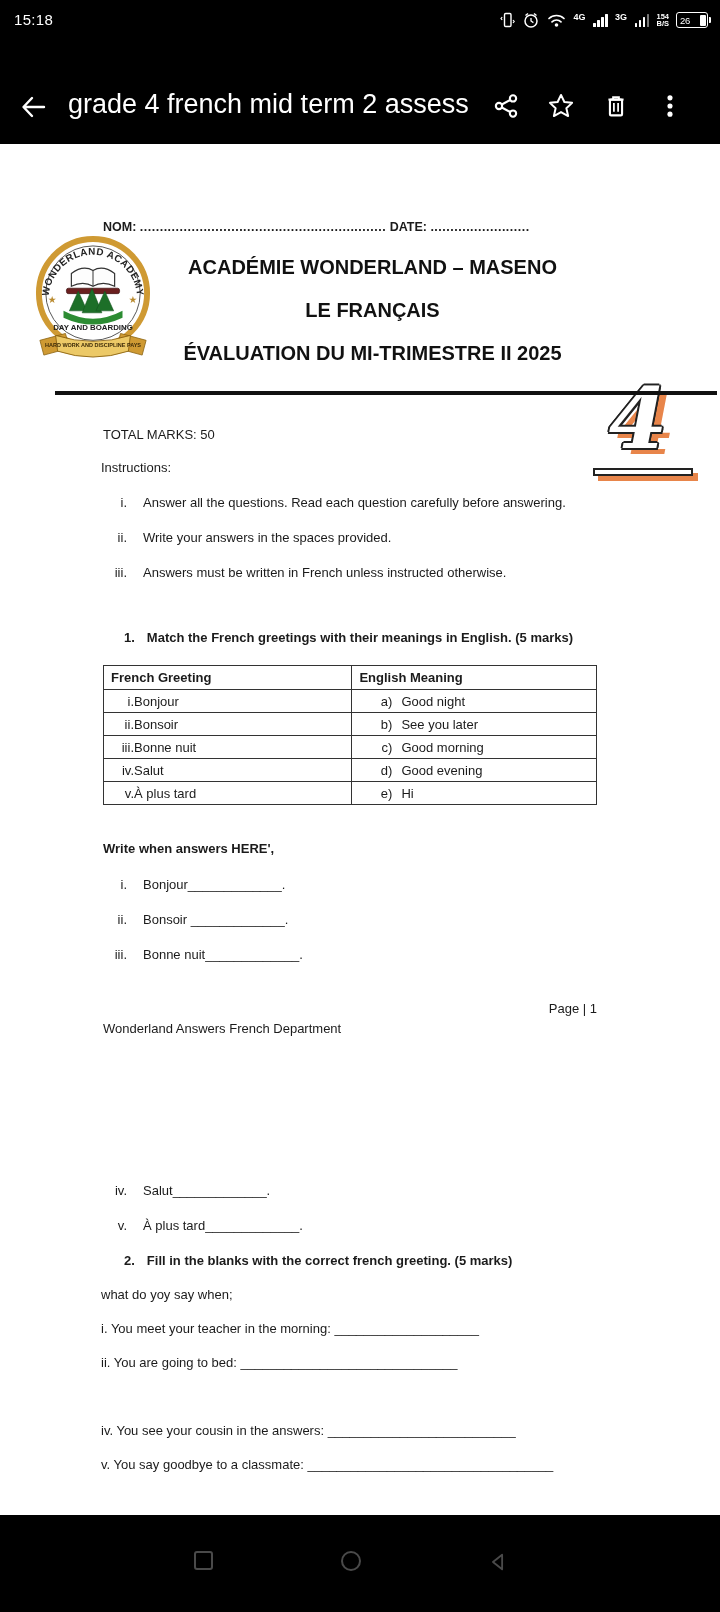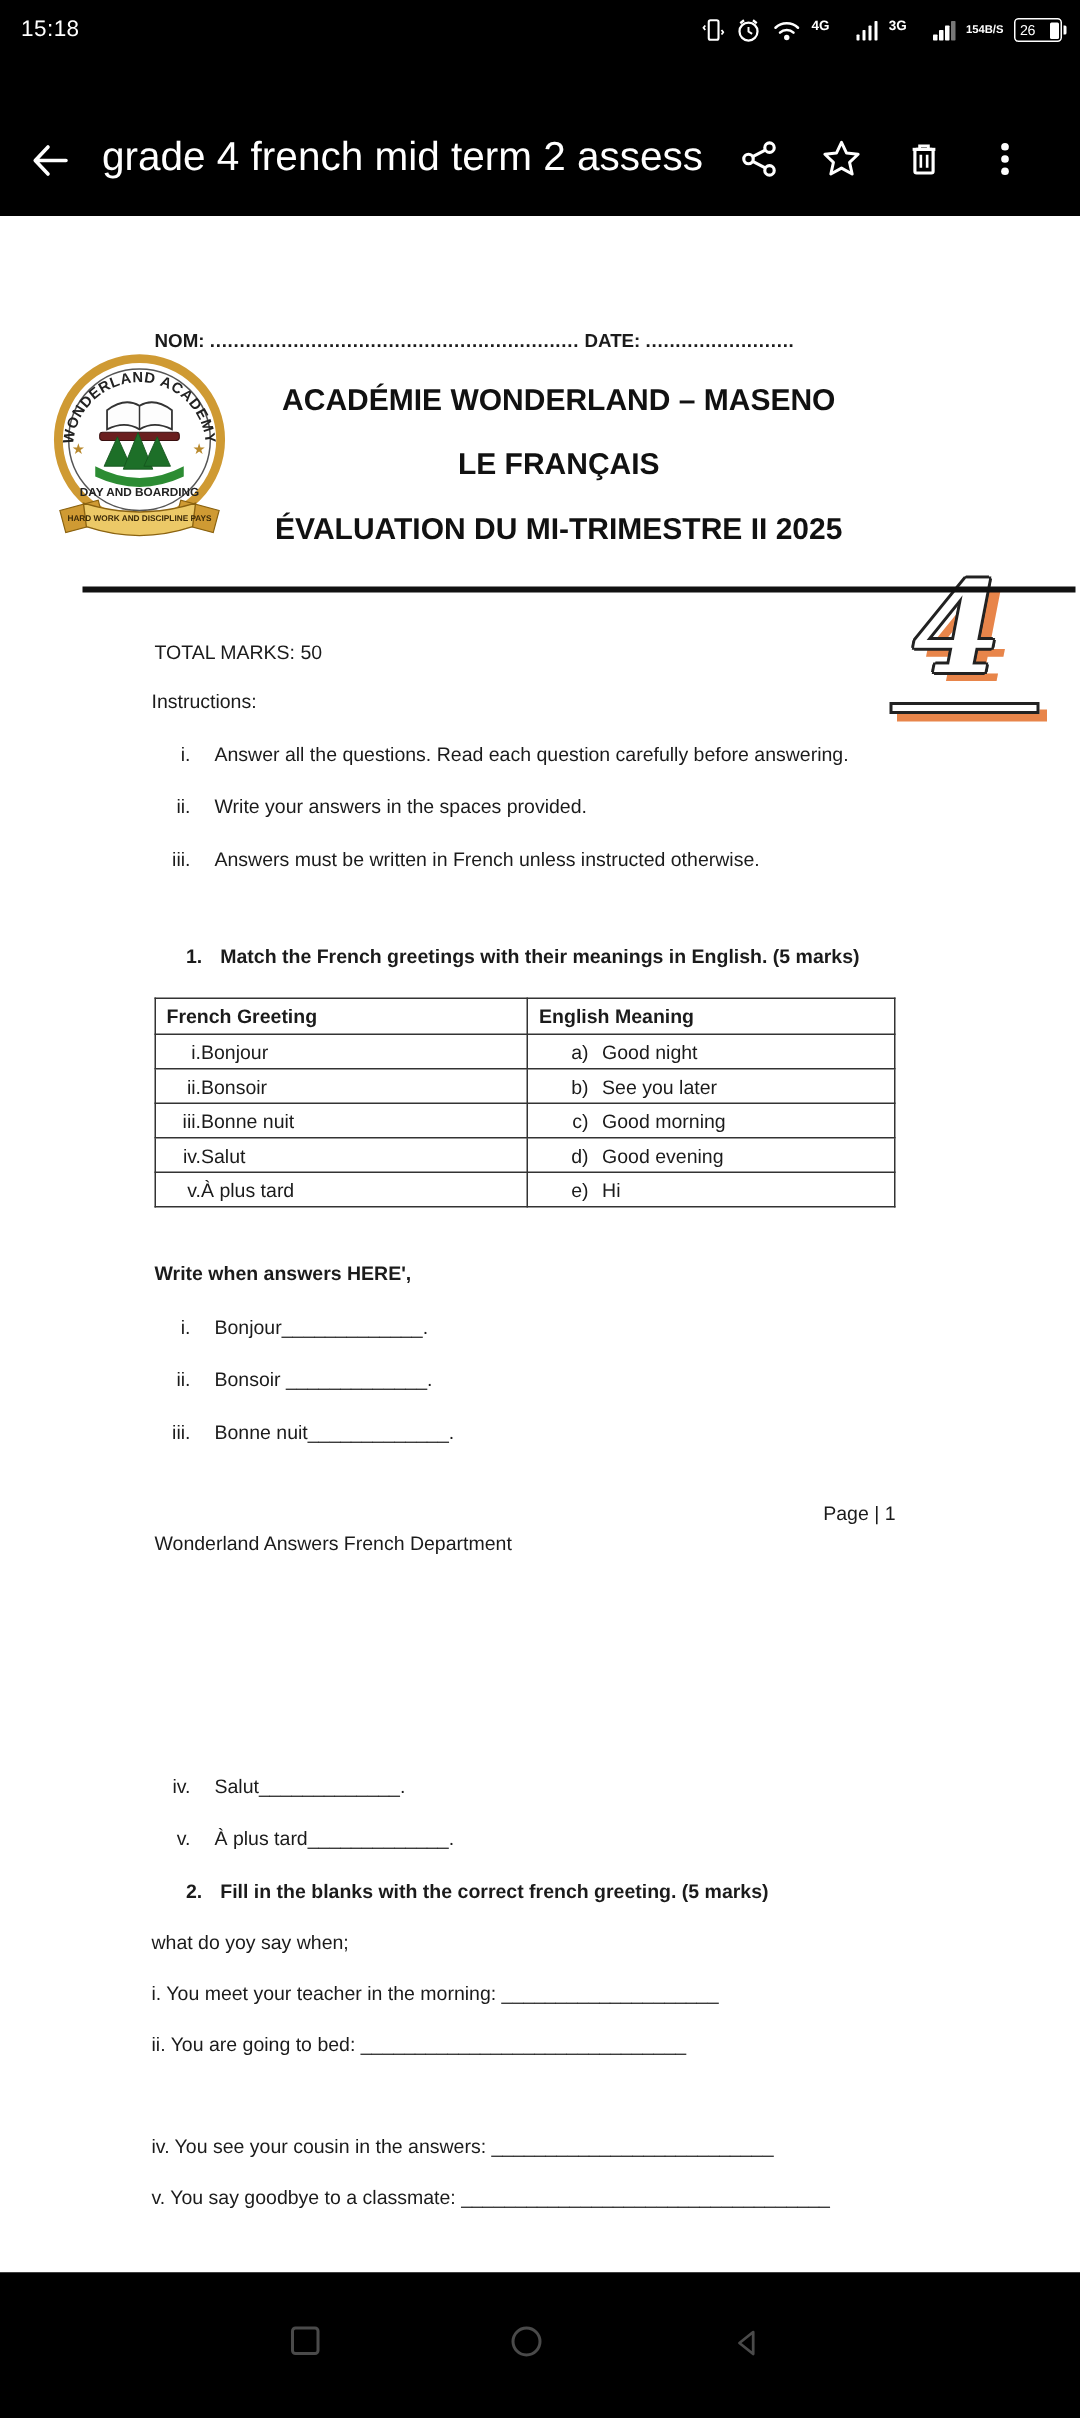--- a/index.html
+++ b/index.html
@@ -5,25 +5,25 @@
   * { margin:0; padding:0; box-sizing:border-box; }
   html,body { background:#000; }
   body { font-family:"Liberation Sans", sans-serif; }
   #screen { position:relative; width:720px; height:1612px; background:#000; overflow:hidden; margin:0 auto; }
 
   
   .statusbar { position:absolute; left:0; top:0; width:720px; height:40px; color:#fff; }
   .sb-time { position:absolute; left:14px; top:11px; font-size:15px; letter-spacing:.3px; }
   .sb-right { position:absolute; right:12px; top:0; height:40px; display:flex; align-items:center; gap:7px; }
   .sb-icon svg { display:block; }
-  .sb-net { display:flex; align-items:flex-end; gap:18px; }
+  .sb-net { display:flex; align-items:flex-end; gap:8px; }
   .sb-net .g { font-size:9px; font-weight:bold; line-height:1; padding-bottom:5px; }
   .bars { display:flex; align-items:flex-end; gap:1.5px; height:14px; }
   .bars i { display:block; width:2.5px; background:#fff; border-radius:.5px; }
-  .speed { display:flex; flex-direction:row; align-items:flex-start; line-height:1; }
+  .speed { display:flex; flex-direction:column; align-items:flex-start; line-height:1; }
   .speed span { font-size:7.5px; font-weight:bold; }
   .battery { position:relative; width:32px; height:16px; border:1.5px solid #fff; border-radius:3px; display:flex; align-items:center; }
   .battery .pct { font-size:9.5px; padding-left:3px; letter-spacing:-.3px; }
   .battery .fill { position:absolute; right:1.5px; top:1.5px; bottom:1.5px; width:6px; background:#fff; border-radius:1px; }
   .battery .nub { position:absolute; right:-4px; top:4px; width:2.5px; height:6px; background:#fff; border-radius:0 1px 1px 0; }
 
   
   .toolbar { position:absolute; left:0; top:78px; width:720px; height:58px; }
   .tb-back { position:absolute; left:18px; top:15px; width:32px; height:28px; cursor:pointer; }
   .tb-title { position:absolute; left:68px; top:11px; width:400px; color:#fff; font-size:27px; white-space:nowrap; overflow:hidden; }

